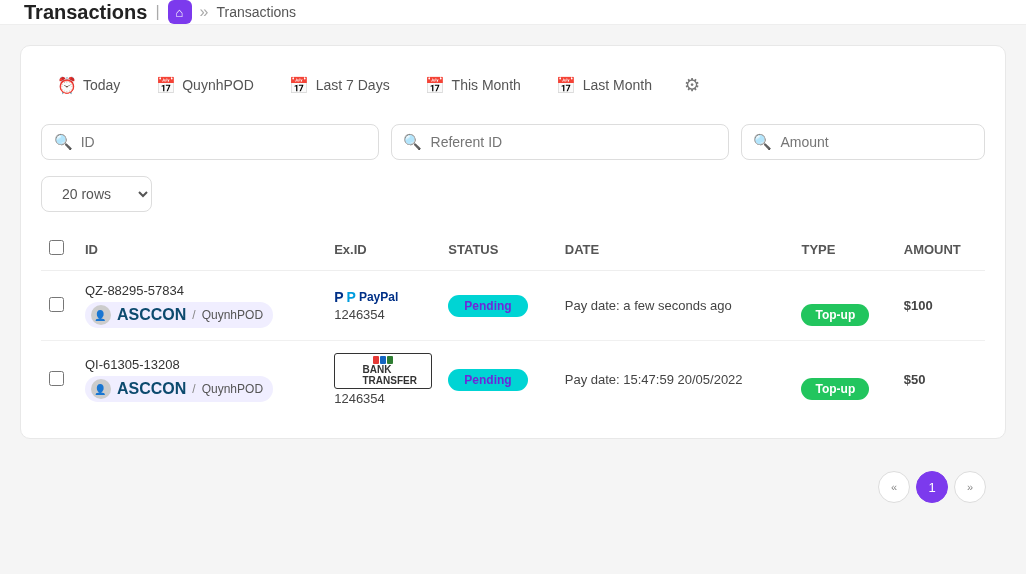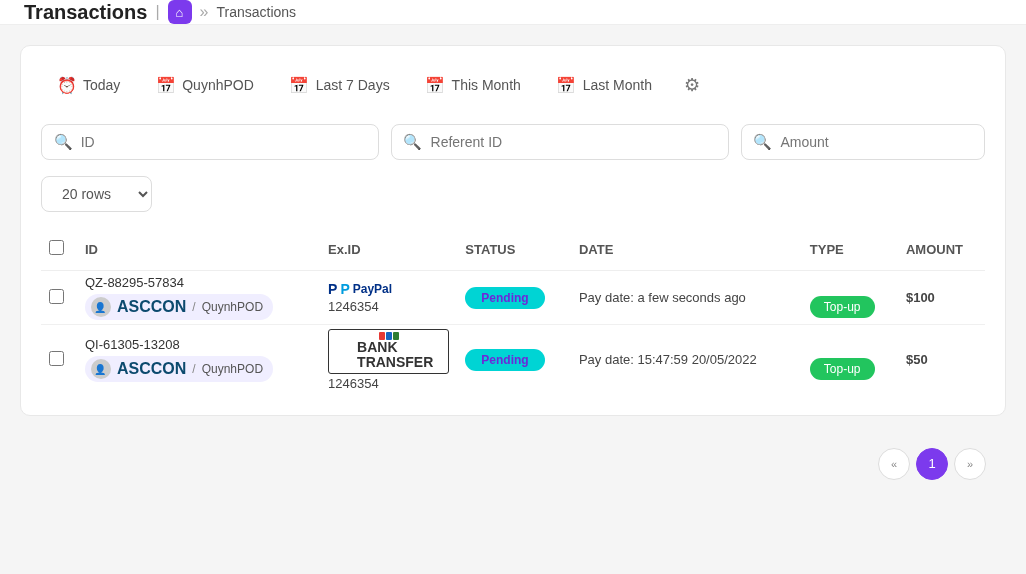--- a/index.html
+++ b/index.html
@@ -122,21 +122,21 @@
     }
     .data-table th {
       text-align: left;
       padding: 12px 8px;
       font-weight: 600;
       color: #555;
       font-size: 13px;
       border-bottom: 1px solid #eee;
     }
     .data-table td {
-      padding: 4px 8px;
+      padding: 12px 8px;
       border-bottom: 1px solid #f0f0f0;
       vertical-align: middle;
       color: #444;
       font-size: 13px;
     }
     .data-table tr:last-child td { border-bottom: none; }
 
     .checkbox-col { width: 36px; }
     input[type="checkbox"] { cursor: pointer; width: 15px; height: 15px; accent-color: #7c3aed; }
 
@@ -201,21 +201,21 @@
       font-weight: 600;
       display: inline-block;
     }
 
     .type-topup {
       background: #22c55e;
       color: #fff;
       padding: 4px 14px;
       border-radius: 20px;
       font-size: 12px;
-      font-weight: 400;
+      font-weight: 700;
       display: inline-block;
       margin-top: 18px;
     }
 
     .amount-cell { font-weight: 600; color: #222; }
 
     
     .pagination {
       display: flex;
       justify-content: flex-end;
@@ -357,21 +357,21 @@
         <span class="id-sub-pod">QuynhPOD</span>
       </span>
     </td>
             <td>
       <div class="bank-badge">
         <div class="bank-top">
           <div class="bank-bar" style="background:#e53935;"></div>
           <div class="bank-bar" style="background:#1565c0;"></div>
           <div class="bank-bar" style="background:#2e7d32;"></div>
         </div>
-        <span style="font-size:14px;font-weight:800;color:#333;margin-left:13px;">BANK<br>TRANSFER</span>
+        <span style="font-size:10px;font-weight:800;color:#333;margin-left:13px;">BANK<br>TRANSFER</span>
       </div>
       <span style="margin-top:2px;display:block;font-size:13px;">1246354</span>
     </td>
             <td><span class="status-pending">Pending</span></td>
             <td><span>Pay date: 15:47:59 20/05/2022</span></td>
             <td><span class="type-topup">Top-up</span></td>
             <td class="amount-cell"><span>$50</span></td>
           </tr>
         </tbody>
     </table>

